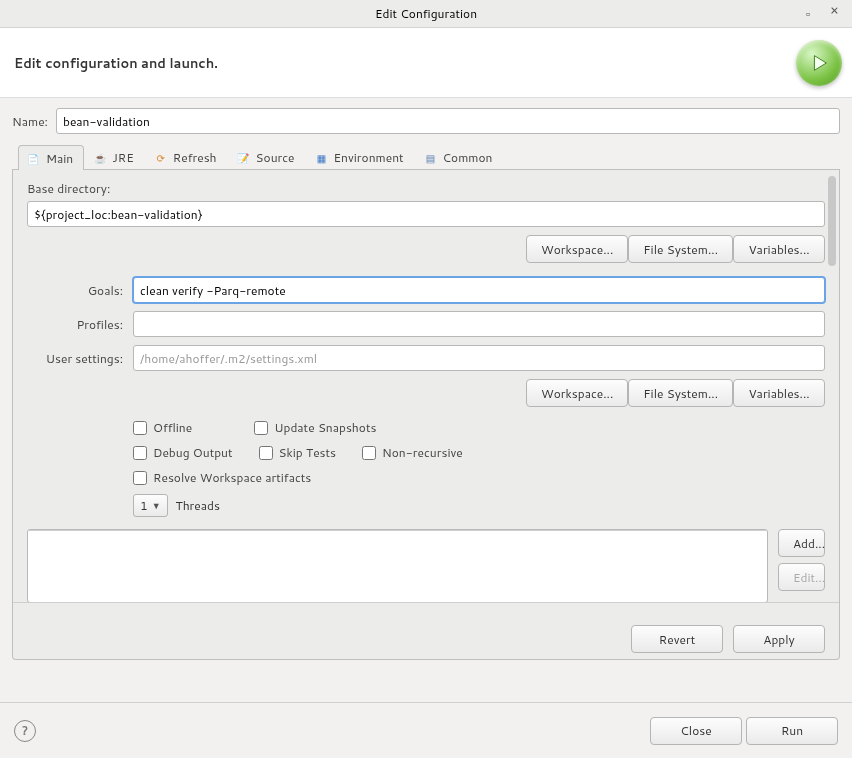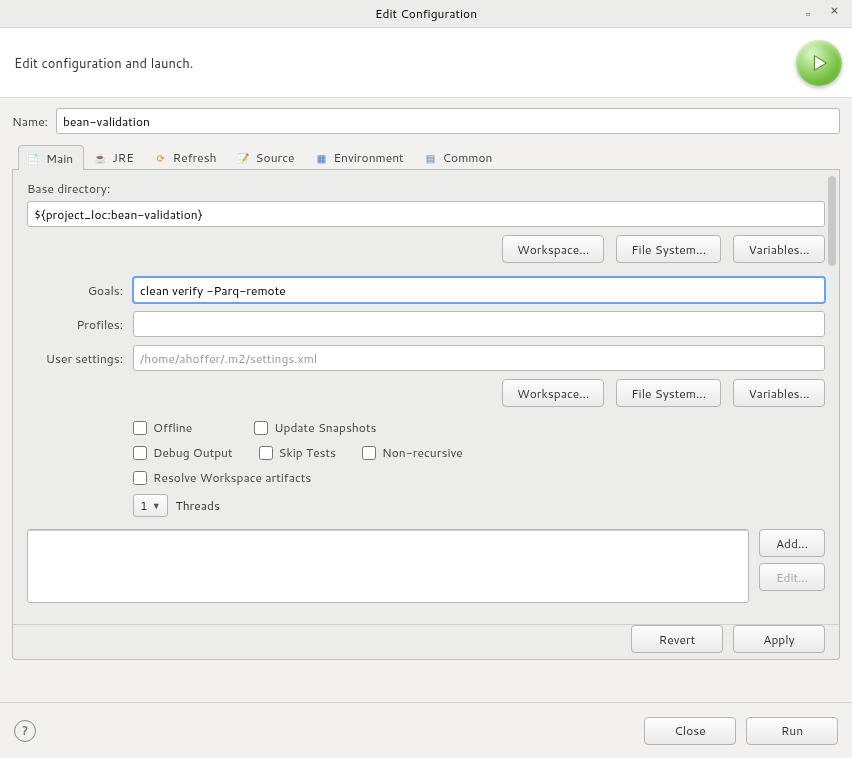--- a/index.html
+++ b/index.html
@@ -7,21 +7,21 @@
 
 
 .titlebar { height: 28px; background: #ececea; display:flex; align-items:center; justify-content:center; position:relative; border-bottom:1px solid #d5d5d5; }
 .titlebar .title { font-weight: normal; color:#000000; }
 .titlebar .winbtn { position:absolute; top:5px; width:10px; height:10px; color:#555; cursor:pointer; }
 .titlebar .btn-min { right: 36px; }
 .titlebar .btn-close { right: 12px; font-size:14px; line-height:10px; }
 
 
 .banner { height: 70px; background: #ffffff; border-bottom:1px solid #ddd; display:flex; align-items:center; justify-content:space-between; padding:0 10px; }
-.banner .heading { font-weight:normal; color:#333; font-size:13px; padding-left:4px; }
+.banner .heading { font-weight:bold; color:#333; font-size:13px; padding-left:4px; }
 .run-badge { width:46px; height:46px; border-radius:50%; background: radial-gradient(circle at 35% 30%, #d8f7c6, #7bc244 60%, #4f9b1f); box-shadow: 0 2px 4px rgba(0,0,0,0.25), inset 0 2px 4px rgba(255,255,255,0.6); display:flex; align-items:center; justify-content:center; }
 .run-badge svg { width:22px; height:22px; }
 
 
 .main { padding: 10px 12px 0 12px; }
 .namerow { display:flex; align-items:center; gap:8px; margin-bottom:10px; }
 .namerow label { color:#444; }
 .namerow input { flex:1; }
 
 input[type=text] { height: 26px; padding: 2px 6px; border:1px solid #b8b8b8; border-radius:3px; background:#fff; font-size:12px; }
@@ -34,21 +34,21 @@
 .tab .ticon { width:14px; height:14px; display:inline-flex; align-items:center; justify-content:center; font-size:10px; }
 
 
 .panel-outer { border:1px solid #bfbfbf; border-top:none; border-radius:0 0 4px 4px; background:#ececea; padding:0; height:490px; position:relative; }
 .panel-scroll { padding:10px 14px 10px 14px; height: 448px; overflow:hidden; }
 .scrollbar { position:absolute; right:3px; top:6px; width:8px; height:90px; background:#c8c8c8; border-radius:4px; }
 
 .fieldlabel { color:#444; margin-bottom:4px; display:block; }
 .fullinput { width:100%; }
 
-.btnrow { display:flex; justify-content:flex-end; gap:12px; margin-top:8px;align-items:center; }
+.btnrow { display:flex; justify-content:flex-end; gap:0; margin-top:8px;align-items:center; }
 button.push { height:28px; padding:0 14px; background:linear-gradient(#fdfdfd,#eaeaea); border:1px solid #b5b5b5; border-radius:4px; color:#333; cursor:pointer; font-size:12px; }
 button.push:disabled { color:#aaa; }
 button.push.wide { min-width:92px; }
 
 .form-grid { display:grid; grid-template-columns: 96px 1fr; gap:8px 10px; align-items:center; margin-top:14px; }
 .form-grid label { text-align:right; color:#444; }
 
 .indent-block { margin-left:106px; margin-top:12px; }
 .chkline { display:flex; gap:26px; margin-bottom:8px; align-items:center; }
 .chk { display:flex; align-items:center; gap:6px; color:#444; }
@@ -58,29 +58,29 @@
 .spincombo { display:inline-flex; align-items:center; gap:4px; border:1px solid #b5b5b5; background:linear-gradient(#fdfdfd,#eaeaea); border-radius:3px; padding:2px 6px; cursor:pointer; }
 .spincombo .caret { font-size:9px; color:#555; }
 
 
 .param-wrap { display:flex; gap:10px; margin-top:12px; align-items:flex-start; }
 .param-table { flex:1; border:1px solid #b8b8b8; background:#fff; height:74px; border-radius:3px; overflow:hidden; }
 .param-head { display:flex; background:linear-gradient(#f7f7f7,#eee); border-bottom:1px solid #cfcfcf; }
 .param-head .col { padding:4px 8px; border-right:1px solid #d5d5d5; color:#555; }
 .param-head .col:first-child { width:120px; }
 .param-sidebtns { display:flex; flex-direction:column; gap:6px; }
-.param-sidebtns button { width:66px; }
-
-
-.tab-bottom { display:flex; justify-content:flex-end; gap:10px; padding:0 14px 0 0; border-top:1px solid #cfcfcf; position:absolute; bottom:6px; right:0; left:0;align-items:flex-end; }
+.param-sidebtns button { width:47px; }
+
+
+.tab-bottom { display:flex; justify-content:flex-end; gap:10px; padding:22px 14px 0 0; border-top:1px solid #cfcfcf; position:absolute; bottom:6px; right:0; left:0;align-items:flex-end; }
 
 
 .footer { position:absolute; left:0; right:0; bottom:0; height:56px; border-top:1px solid #d0d0d0; display:flex; align-items:center; justify-content:space-between; padding:0 14px; background:#f2f1f0; }
 .help { width:22px; height:22px; border:1.5px solid #888; border-radius:50%; display:flex; align-items:center; justify-content:center; color:#777; font-weight:bold; cursor:pointer; }
-.footer-btns { display:flex; gap:10px; }
+.footer-btns { display:flex; gap:4px; }
 </style>
 </head>
 <body>
 
 <div class="titlebar">
   <span class="title">Edit Configuration</span>
   <span class="winbtn btn-min">▫</span>
   <span class="winbtn btn-close">×</span>
 </div>
 

